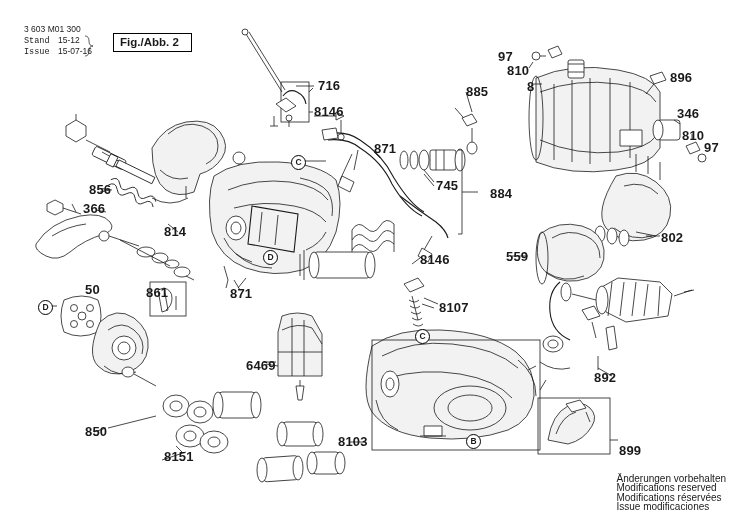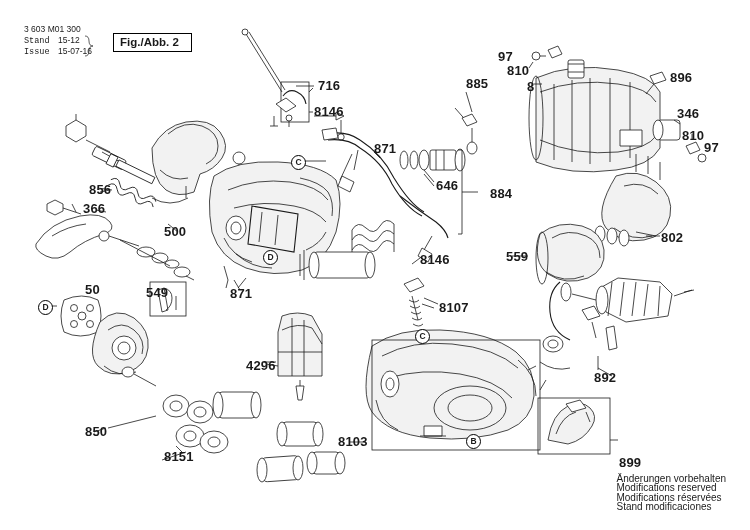--- a/index.html
+++ b/index.html
@@ -303,54 +303,54 @@
     <path class="ln" d="M434 308 l-12 -4"></path>
     <path class="ln" d="M264 362 l12 0"></path>
     <path class="ln" d="M106 428 l-12 4"></path>
     <path class="ln" d="M182 452 l-6 -6"></path>
     <path class="ln" d="M612 376 l-14 -8"></path>
     <path class="ln" d="M660 236 l-14 0"></path>
   </svg>
 
   <div class="num" style="left:318px;top:78px">716</div>
   <div class="num" style="left:314px;top:104px">8146</div>
-  <div class="num" style="left:466px;top:76px">885</div>
+  <div class="num" style="left:466px;top:84px">885</div>
   <div class="num" style="left:498px;top:49px">97</div>
   <div class="num" style="left:507px;top:63px">810</div>
   <div class="num" style="left:527px;top:79px">8</div>
   <div class="num" style="left:670px;top:70px">896</div>
   <div class="num" style="left:677px;top:106px">346</div>
   <div class="num" style="left:682px;top:128px">810</div>
   <div class="num" style="left:704px;top:140px">97</div>
   <div class="num" style="left:374px;top:141px">871</div>
-  <div class="num" style="left:436px;top:178px">646</div>
+  <div class="num" style="left:436px;top:178px">745</div>
   <div class="num" style="left:490px;top:186px">884</div>
   <div class="num" style="left:89px;top:182px">856</div>
   <div class="num" style="left:83px;top:201px">366</div>
-  <div class="num" style="left:164px;top:224px">500</div>
+  <div class="num" style="left:164px;top:224px">814</div>
   <div class="num" style="left:420px;top:252px">8146</div>
   <div class="num" style="left:661px;top:230px">802</div>
   <div class="num" style="left:506px;top:249px">559</div>
   <div class="num" style="left:230px;top:286px">871</div>
-  <div class="num" style="left:146px;top:285px">549</div>
+  <div class="num" style="left:146px;top:285px">861</div>
   <div class="num" style="left:85px;top:282px">50</div>
   <div class="num" style="left:439px;top:300px">8107</div>
-  <div class="num" style="left:246px;top:358px">4296</div>
+  <div class="num" style="left:246px;top:358px">6469</div>
   <div class="num" style="left:594px;top:370px">892</div>
   <div class="num" style="left:85px;top:424px">850</div>
   <div class="num" style="left:164px;top:449px">8151</div>
   <div class="num" style="left:338px;top:434px">8103</div>
-  <div class="num" style="left:619px;top:455px">899</div>
+  <div class="num" style="left:619px;top:443px">899</div>
 
   <div class="circ" style="left:291px;top:155px">C</div>
   <div class="circ" style="left:263px;top:250px">D</div>
   <div class="circ" style="left:38px;top:300px">D</div>
   <div class="circ" style="left:415px;top:329px">C</div>
   <div class="circ" style="left:466px;top:434px">B</div>
 
   <div class="foot">
     <div>Änderungen vorbehalten</div>
     <div>Modifications reserved</div>
     <div>Modifications réservées</div>
-    <div>Stand modificaciones</div>
+    <div>Issue modificaciones</div>
   </div>
 
 </div>
 
 </body></html>

